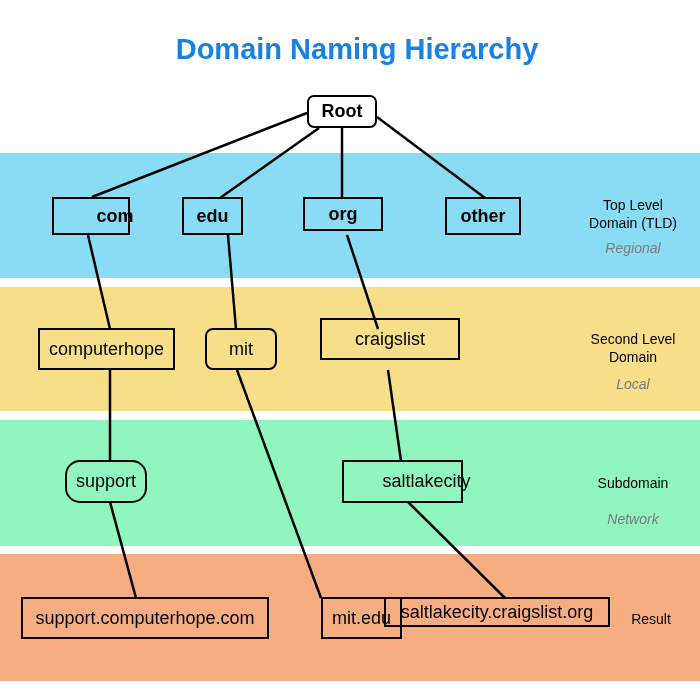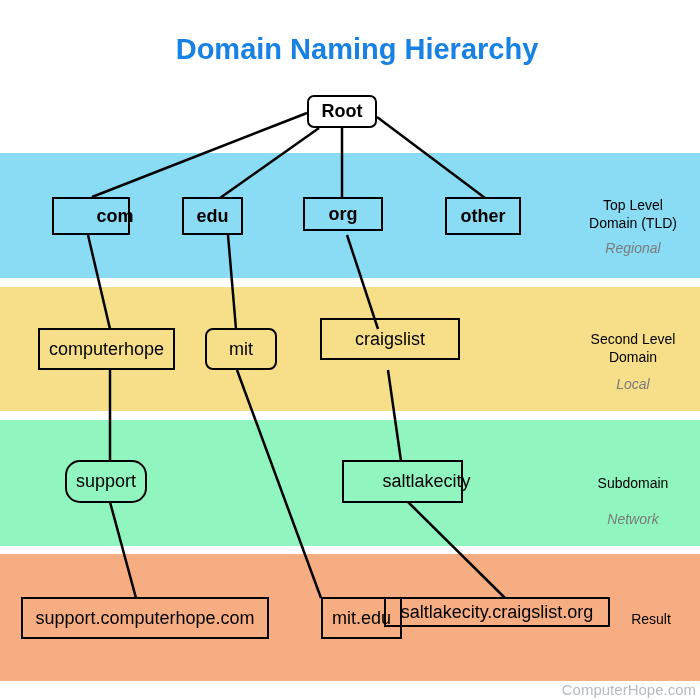--- a/index.html
+++ b/index.html
@@ -120,14 +120,13 @@
       <div class="node bold" style="left: 445px; top: 197px; width: 76px; height: 38px; border-color: rgb(0, 0, 0);">other</div>
       <div class="node" style="left: 38px; top: 328px; width: 137px; height: 42px; border-color: rgb(0, 0, 0);">computerhope</div>
       <div class="node" style="left: 205px; top: 328px; width: 72px; height: 42px; border-color: rgb(0, 0, 0); border-radius: 8px;">mit</div>
       <div class="node" style="left: 320px; top: 318px; width: 140px; height: 42px; border-color: rgb(0, 0, 0); text-align: right;">craigslist</div>
       <div class="node" style="left: 65px; top: 460px; width: 82px; height: 43px; border-color: rgb(0, 0, 0); border-radius: 15px;">support</div>
       <div class="node" style="left: 342px; top: 460px; width: 121px; height: 43px; border-color: rgb(0, 0, 0); padding-left: 48px;">saltlakecity</div>
       <div class="node" style="left: 21px; top: 597px; width: 248px; height: 42px; border-color: rgb(0, 0, 0);">support.computerhope.com</div>
       <div class="node" style="left: 278px; top: 597px; width: 81px; height: 42px; border-color: rgb(0, 0, 0); margin-left: 43px;">mit.edu</div>
       <div class="node" style="left: 384px; top: 597px; width: 226px; height: 30px; border-color: rgb(0, 0, 0);">saltlakecity.craigslist.org</div>
     </div>
-  <div id="watermark" style="color: rgb(180, 187, 193);">ComputerHope.com</div>
 </div>
 
 </body></html>

